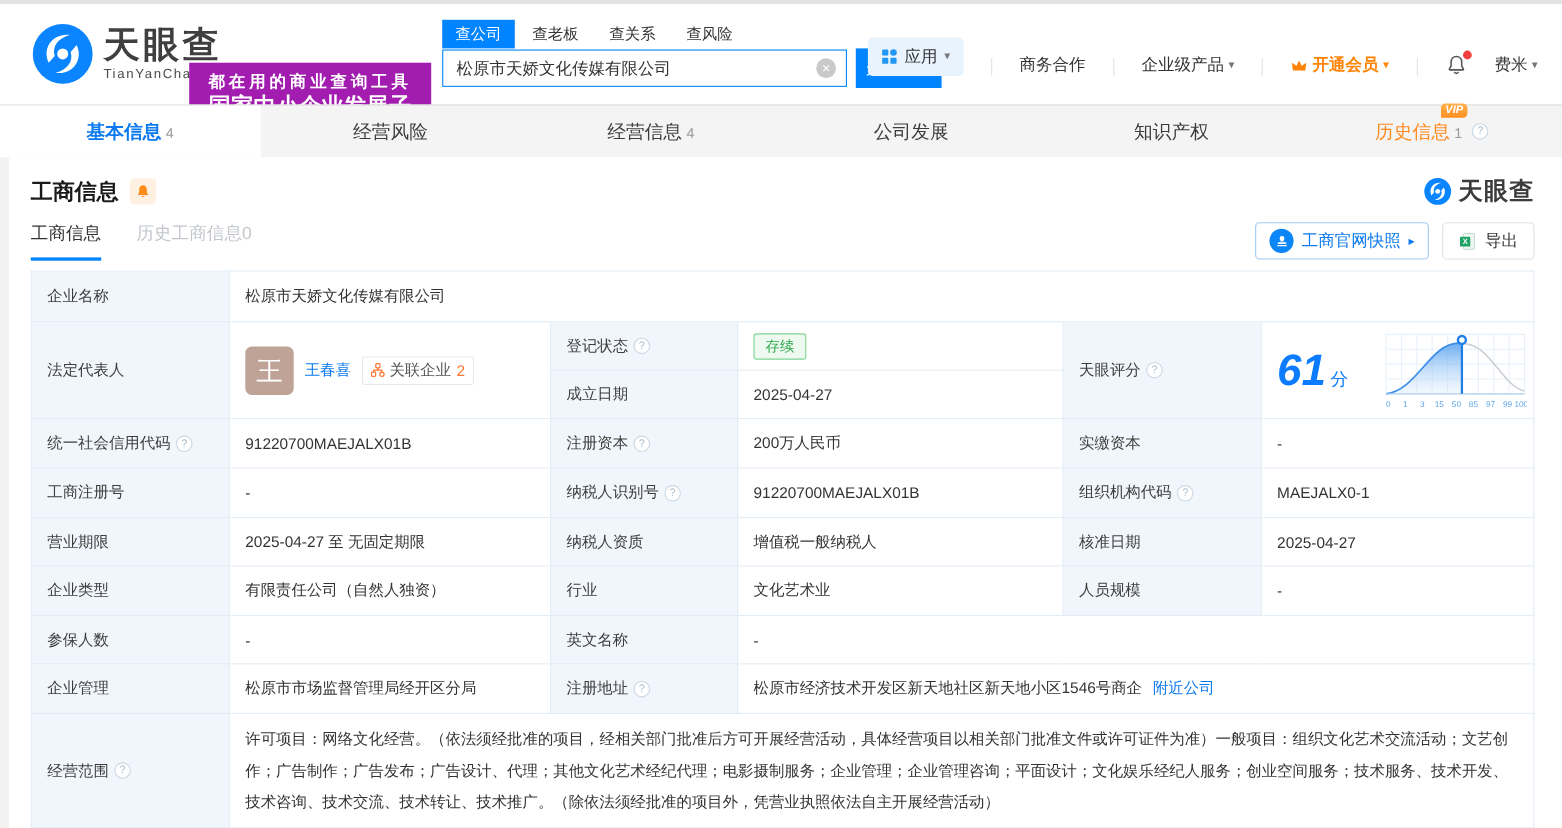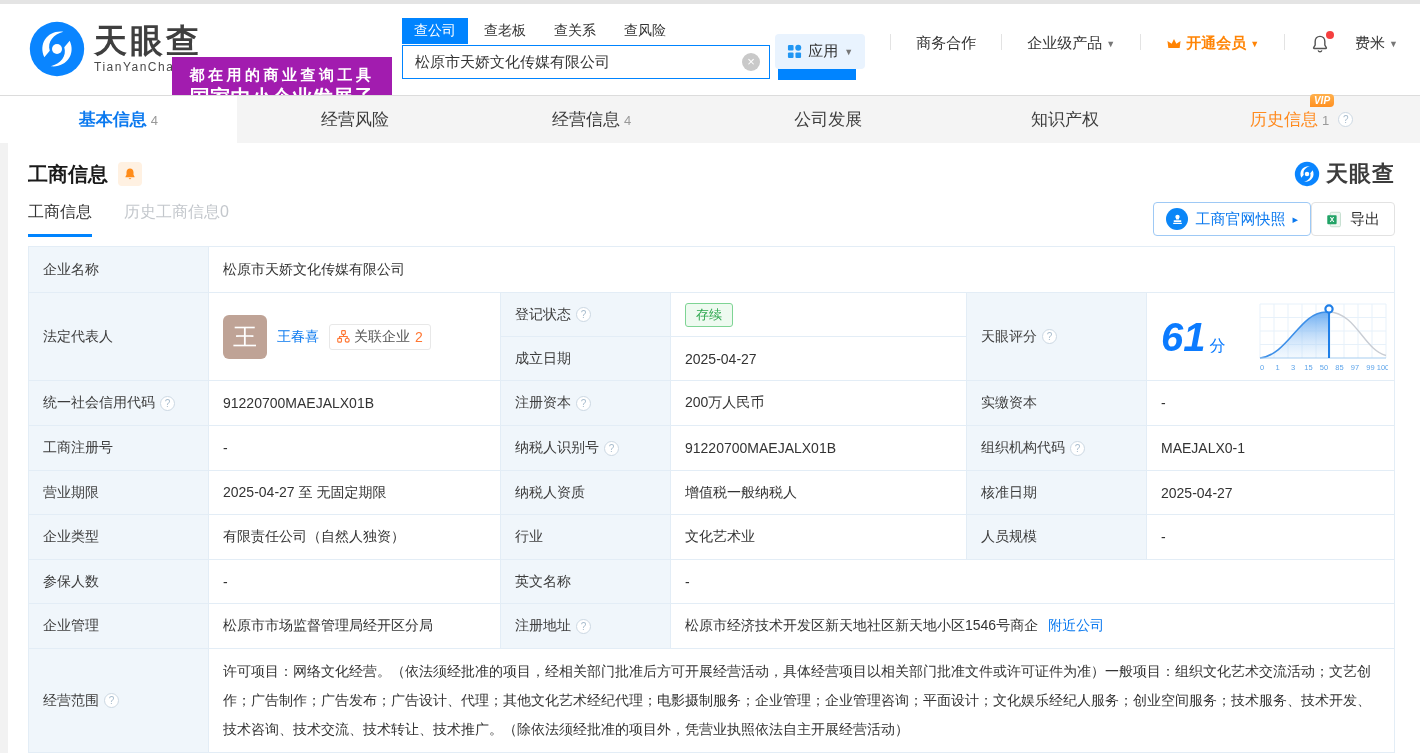--- a/index.html
+++ b/index.html
@@ -27,21 +27,21 @@
   .stab.active { background:#0084ff; color:#fff; padding:4px 12px; margin-right:16px; }
   .search-row { display:flex; align-items:center; }
   .search-box { position:relative; width:368px; }
   .search-input { width:368px; height:34px; border:1px solid #0084ff; outline:none; font-size:15px;
                   color:#333; padding:0 36px 0 12px; font-family:inherit; }
   .clear { position:absolute; right:10px; top:8px; width:18px; height:18px; border-radius:50%;
            background:#c9c9c9; color:#fff; font-size:13px; line-height:17px; text-align:center; cursor:pointer; }
   .search-btn { width:78px; height:36px; margin-left:8px; background:#0084ff; color:#fff; border:none;
                 font-size:15px; cursor:pointer; font-family:inherit; }
 
-  .hnav { position:absolute; right:22px; top:30px; display:flex; align-items:flex-start; gap:25px; font-size:15px; color:#333; }
+  .hnav { position:absolute; right:22px; top:30px; display:flex; align-items:flex-end; gap:25px; font-size:15px; color:#333;font-family:Liberation Mono, monospace; }
   .apps { display:flex; align-items:center; gap:6px; background:#e9f3fe; border-radius:4px; padding:8px 12px; cursor:pointer; }
   .vdiv { width:1px; height:16px; background:#e3e3e3; }
   .hitem { display:flex; align-items:center; gap:4px; cursor:pointer; }
   .caret { font-size:9px; color:#777; }
   .caret.orange { color:#ff8405; }
   .vip-item { color:#ff8405; font-weight:bold; }
   .bellwrap { position:relative; cursor:pointer; display:flex; }
   .dot { position:absolute; top:-3px; right:-4px; width:8px; height:8px; background:#f53f3f; border-radius:50%; }
 
   
@@ -66,21 +66,21 @@
   .bellbadge { width:24px; height:24px; background:#fff1e2; border-radius:4px; display:flex;
                align-items:center; justify-content:center; margin-left:10px; cursor:pointer; }
   .watermark { margin-left:auto; display:flex; align-items:center; gap:6px; }
   .watermark span { font-size:22px; font-weight:bold; color:#3c3c3c; letter-spacing:1px; }
 
   
   .subtabs { position:absolute; top:200px; left:28px; right:25px; height:38px; display:flex; align-items:center; }
   .subtab { font-size:16px; color:#333; padding-bottom:11px; border-bottom:3px solid transparent; cursor:pointer; }
   .subtab.active { border-bottom-color:#0084ff; font-weight:500; }
   .subtab.muted { color:#c3c7cc; margin-left:32px; }
-  .sub-actions { margin-left:auto; display:flex; align-items:center; }
+  .sub-actions { margin-left:auto; display:flex; gap:12px; align-items:center; }
   .snapshot { display:flex; align-items:center; gap:7px; height:34px; padding:0 12px; background:#fff;
               border:1px solid #9ec9f5; border-radius:4px; color:#0b79ef; font-size:15px; cursor:pointer; font-family:inherit; }
   .snap-ic { width:22px; height:22px; border-radius:50%; background:#0b86f7; display:flex; align-items:center; justify-content:center; }
   .tri { font-size:11px; }
   .export { display:flex; align-items:center; gap:7px; height:34px; padding:0 14px; background:#fff;
             border:1px solid #e2e2e2; border-radius:4px; color:#333; font-size:15px; cursor:pointer; font-family:inherit; }
 
   
   .tablewrap { position:absolute; top:246px; left:28px; right:25px; }
   table.info { width:100%; border-collapse:collapse; table-layout:fixed; font-size:14px; color:#333; }

